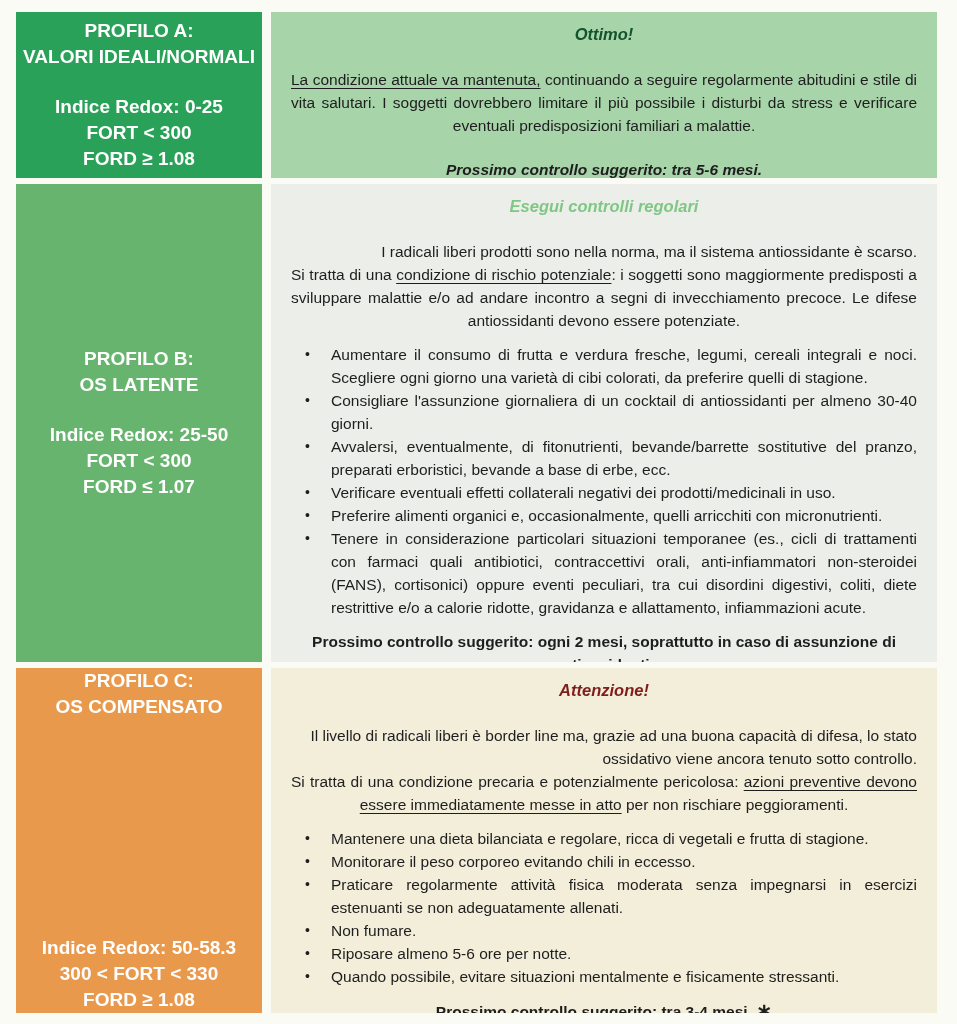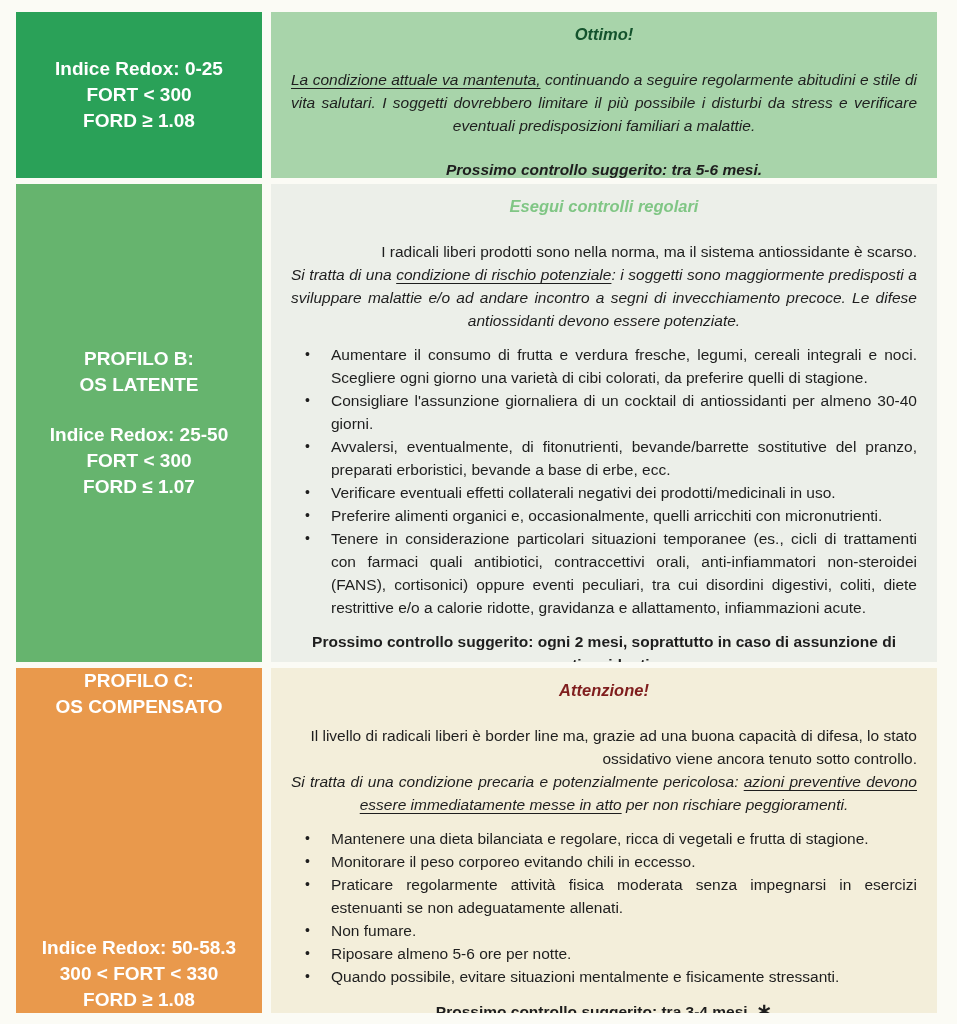--- a/index.html
+++ b/index.html
@@ -52,21 +52,21 @@
     margin: 4px 0 0 0;
   }
   .heading-green  { color: #14532d; }
   .heading-lgreen { color: #80c685; }
   .heading-orange { color: #7f1d1d; }
 
   p { margin: 0; }
   .mt { margin-top: 22px; }
   .mt-sm { margin-top: 11px; }
   .center { text-align: right; }
-  .just { text-align: justify; text-align-last: center; font-style: italic; }
+  .just { text-align: justify; text-align-last: center; }
   .u { text-decoration: underline; text-underline-offset: 3px; }
 
   ul.bullets {
     list-style: none;
     margin: 11px 0 0 0; padding: 0;
   }
   ul.bullets li {
     position: relative;
     padding-left: 40px;
     text-align: justify;
@@ -83,20 +83,24 @@
   .italic { font-style: italic; margin-top: 21px; }
   .star { font-weight: bold; font-size: 19px; }
 </style>
 </head>
 <body>
 
 <div class="page">
 
   <div class="row row-a">
     <div class="left-cell bg-profile-a">
+      <div>
+        <div>PROFILO A:</div>
+        <div>VALORI IDEALI/NORMALI</div>
+      </div>
       <div>
         <div>Indice Redox: 0-25</div>
         <div>FORT &lt; 300</div>
         <div>FORD ≥ 1.08</div>
       </div>
     </div>
     <div class="right-cell bg-content-a">
       <div class="heading heading-green">Ottimo!</div>
       <p class="just mt"><span class="u">La condizione attuale va mantenuta,</span><span> continuando a seguire regolarmente abitudini e stile di vita salutari. I soggetti dovrebbero limitare il più possibile i disturbi da stress e verificare eventuali predisposizioni familiari a malattie.</span></p>
       <p class="footer-note italic mt-sm">Prossimo controllo suggerito: tra 5-6 mesi.</p>

